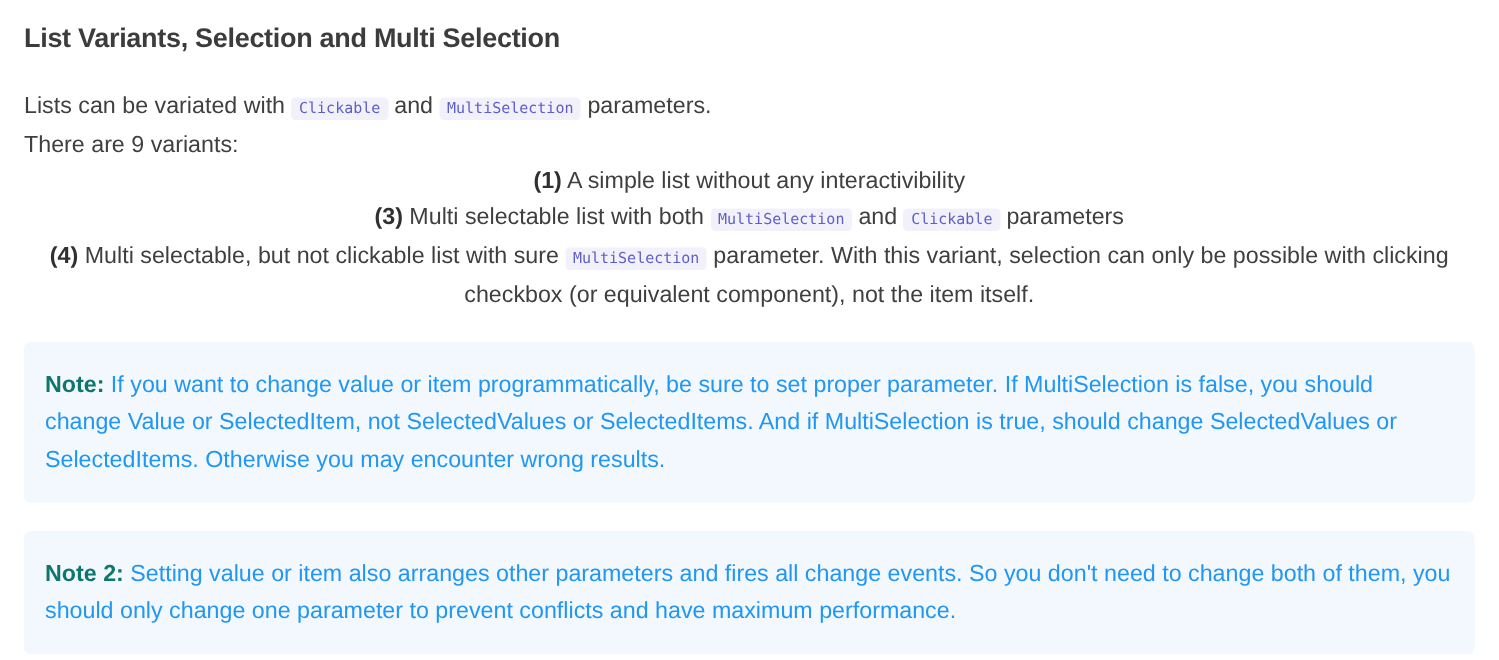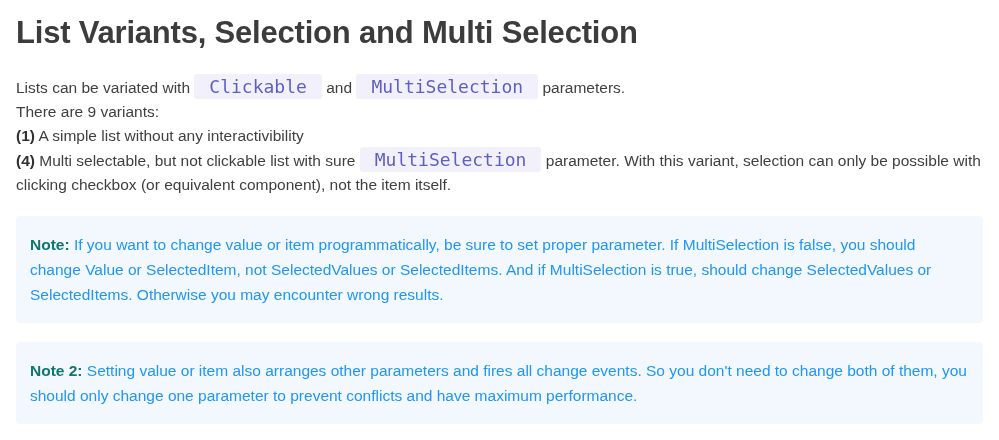--- a/index.html
+++ b/index.html
@@ -16,21 +16,21 @@
     -webkit-font-smoothing: antialiased;
   }
 
   .page {
     padding: 14px 16px 0 16px;
     box-sizing: border-box;
     width: 999px;
   }
 
   .doc-title {
-    font-size: 31px;
+    font-size: 18px;
     font-weight: bold;
     color: #3c3c3c;
     letter-spacing: -0.2px;
     margin: 0 0 22px 0;
     line-height: 1.25;
   }
 
   .body-text {
     font-size: 15.5px;
     line-height: 24px;
@@ -40,33 +40,34 @@
   .para {
     margin: 0;
   }
 
   .variant-list {
     margin: 0;
   }
 
   .variant-line {
     margin: 0;
+    text-align: center;
   }
 
   .num {
     font-weight: bold;
     color: #303030;
   }
 
   code.param {
     font-family: "DejaVu Sans Mono", "Liberation Mono", monospace;
     background: #f2f1fb;
     color: #5d5fc4;
-    font-size: 18px;
-    padding: 2px 15px;
+    font-size: 10px;
+    padding: 2px 5px;
     border-radius: 3px;
     white-space: nowrap;
     letter-spacing: 0px;
   }
 
   .note-box {
     background: #f2f8fe;
     border-radius: 4px;
     padding: 16px 14px 16px 14px;
     margin-top: 19px;
@@ -96,20 +97,21 @@
     <p class="para"><span>Lists can be variated with </span><code class="param">Clickable</code><span> and </span><code class="param">MultiSelection</code><span> parameters.</span></p>
 
     <p class="para">There are 9 variants:</p>
   </div>
 
   <div class="body-text variant-list">
 
     <p class="variant-line"><span class="num">(1)</span><span> A simple list without any interactivibility</span></p>
 
 
+    <p class="variant-line"><span class="num">(3)</span><span> Multi selectable list with both </span><code class="param">MultiSelection</code><span> and </span><code class="param">Clickable</code><span> parameters</span></p>
 
     <p class="variant-line"><span class="num">(4)</span><span> Multi selectable, but not clickable list with sure </span><code class="param">MultiSelection</code><span> parameter. With this variant, selection can only be possible with clicking checkbox (or equivalent component), not the item itself.</span></p>
 
   </div>
 
   <div class="note-box">
     <p class="note-text"><span class="note-label">Note:</span><span> If you want to change value or item programmatically, be sure to set proper parameter. If MultiSelection is false, you should change Value or SelectedItem, not SelectedValues or SelectedItems. And if MultiSelection is true, should change SelectedValues or SelectedItems. Otherwise you may encounter wrong results.</span></p>
   </div>
 
   <div class="note-box">

